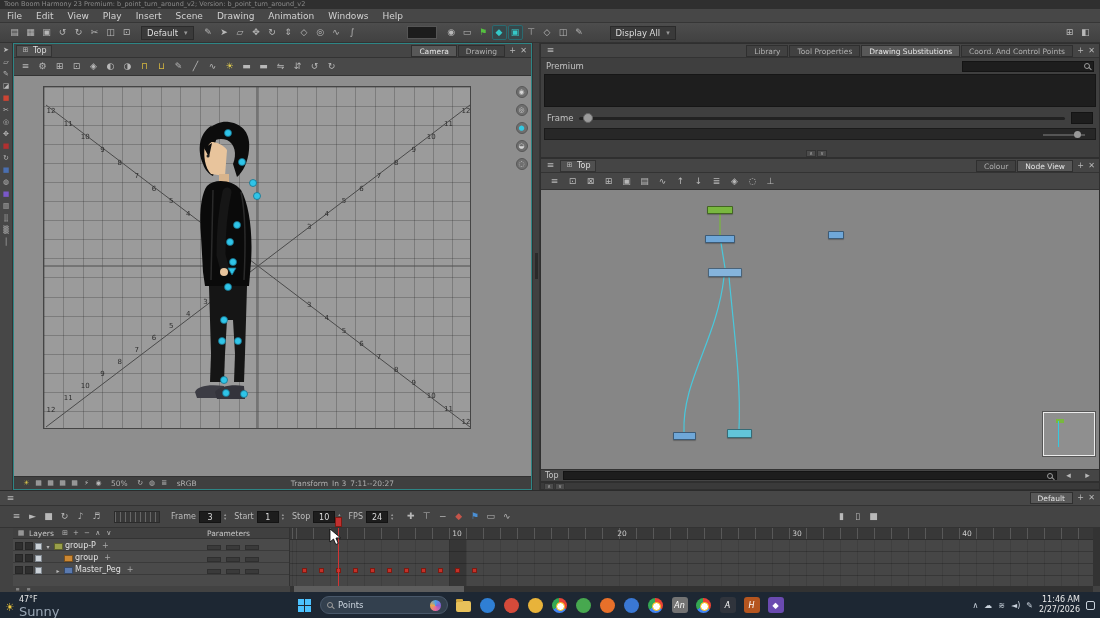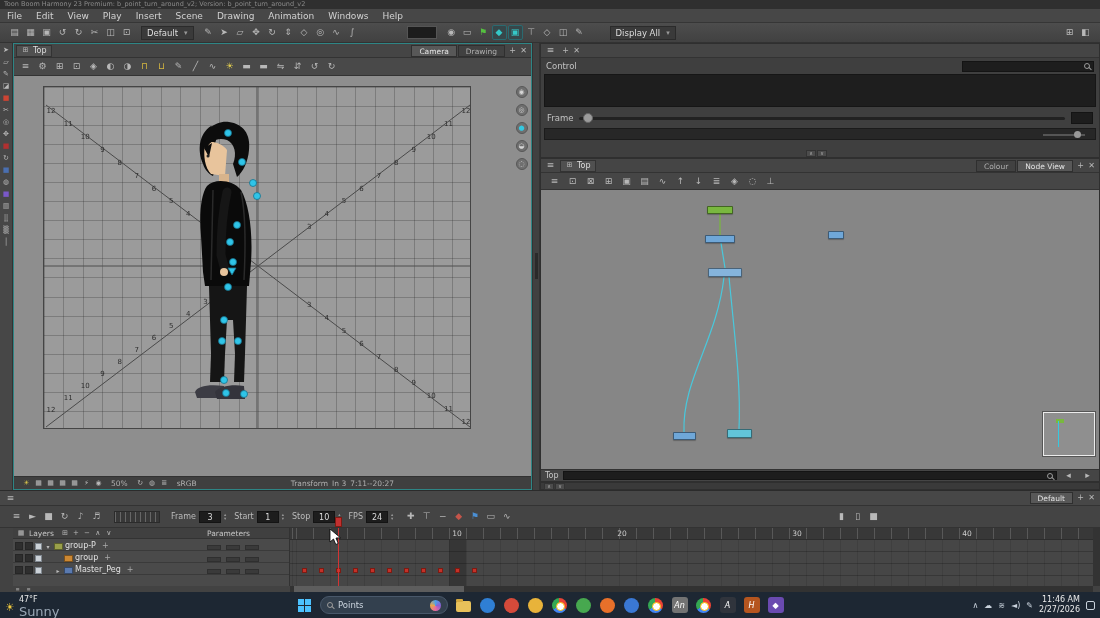--- a/index.html
+++ b/index.html
@@ -398,27 +398,33 @@
   </div>
 </div>
 
 <div class="vsplit">
     <span class="grip"></span>
   </div>
 
 <div class="rt-panel">
   <div class="p-head">
     <span class="ic">≡</span>
+    <span class="tabs">
+        <span class="tab">Library</span>
+        <span class="tab">Tool Properties</span>
+        <span class="tab active">Drawing Substitutions</span>
+        <span class="tab">Coord. And Control Points</span>
+      </span>
     <span class="tabbtns">
       <span class="ic">+</span>
       <span class="ic">✕</span>
     </span>
   </div>
   <div class="rt-row">
-    <span class="lbl">Control</span>
+    <span class="lbl">Premium</span>
     <span class="search mlauto">
         <span class="mag"></span>
       </span>
   </div>
   <div class="rt-dark"></div>
   <div class="rt-frame">
     <span class="lbl">Frame</span>
     <div class="slider">
         <div class="knob"></div>
       </div>

